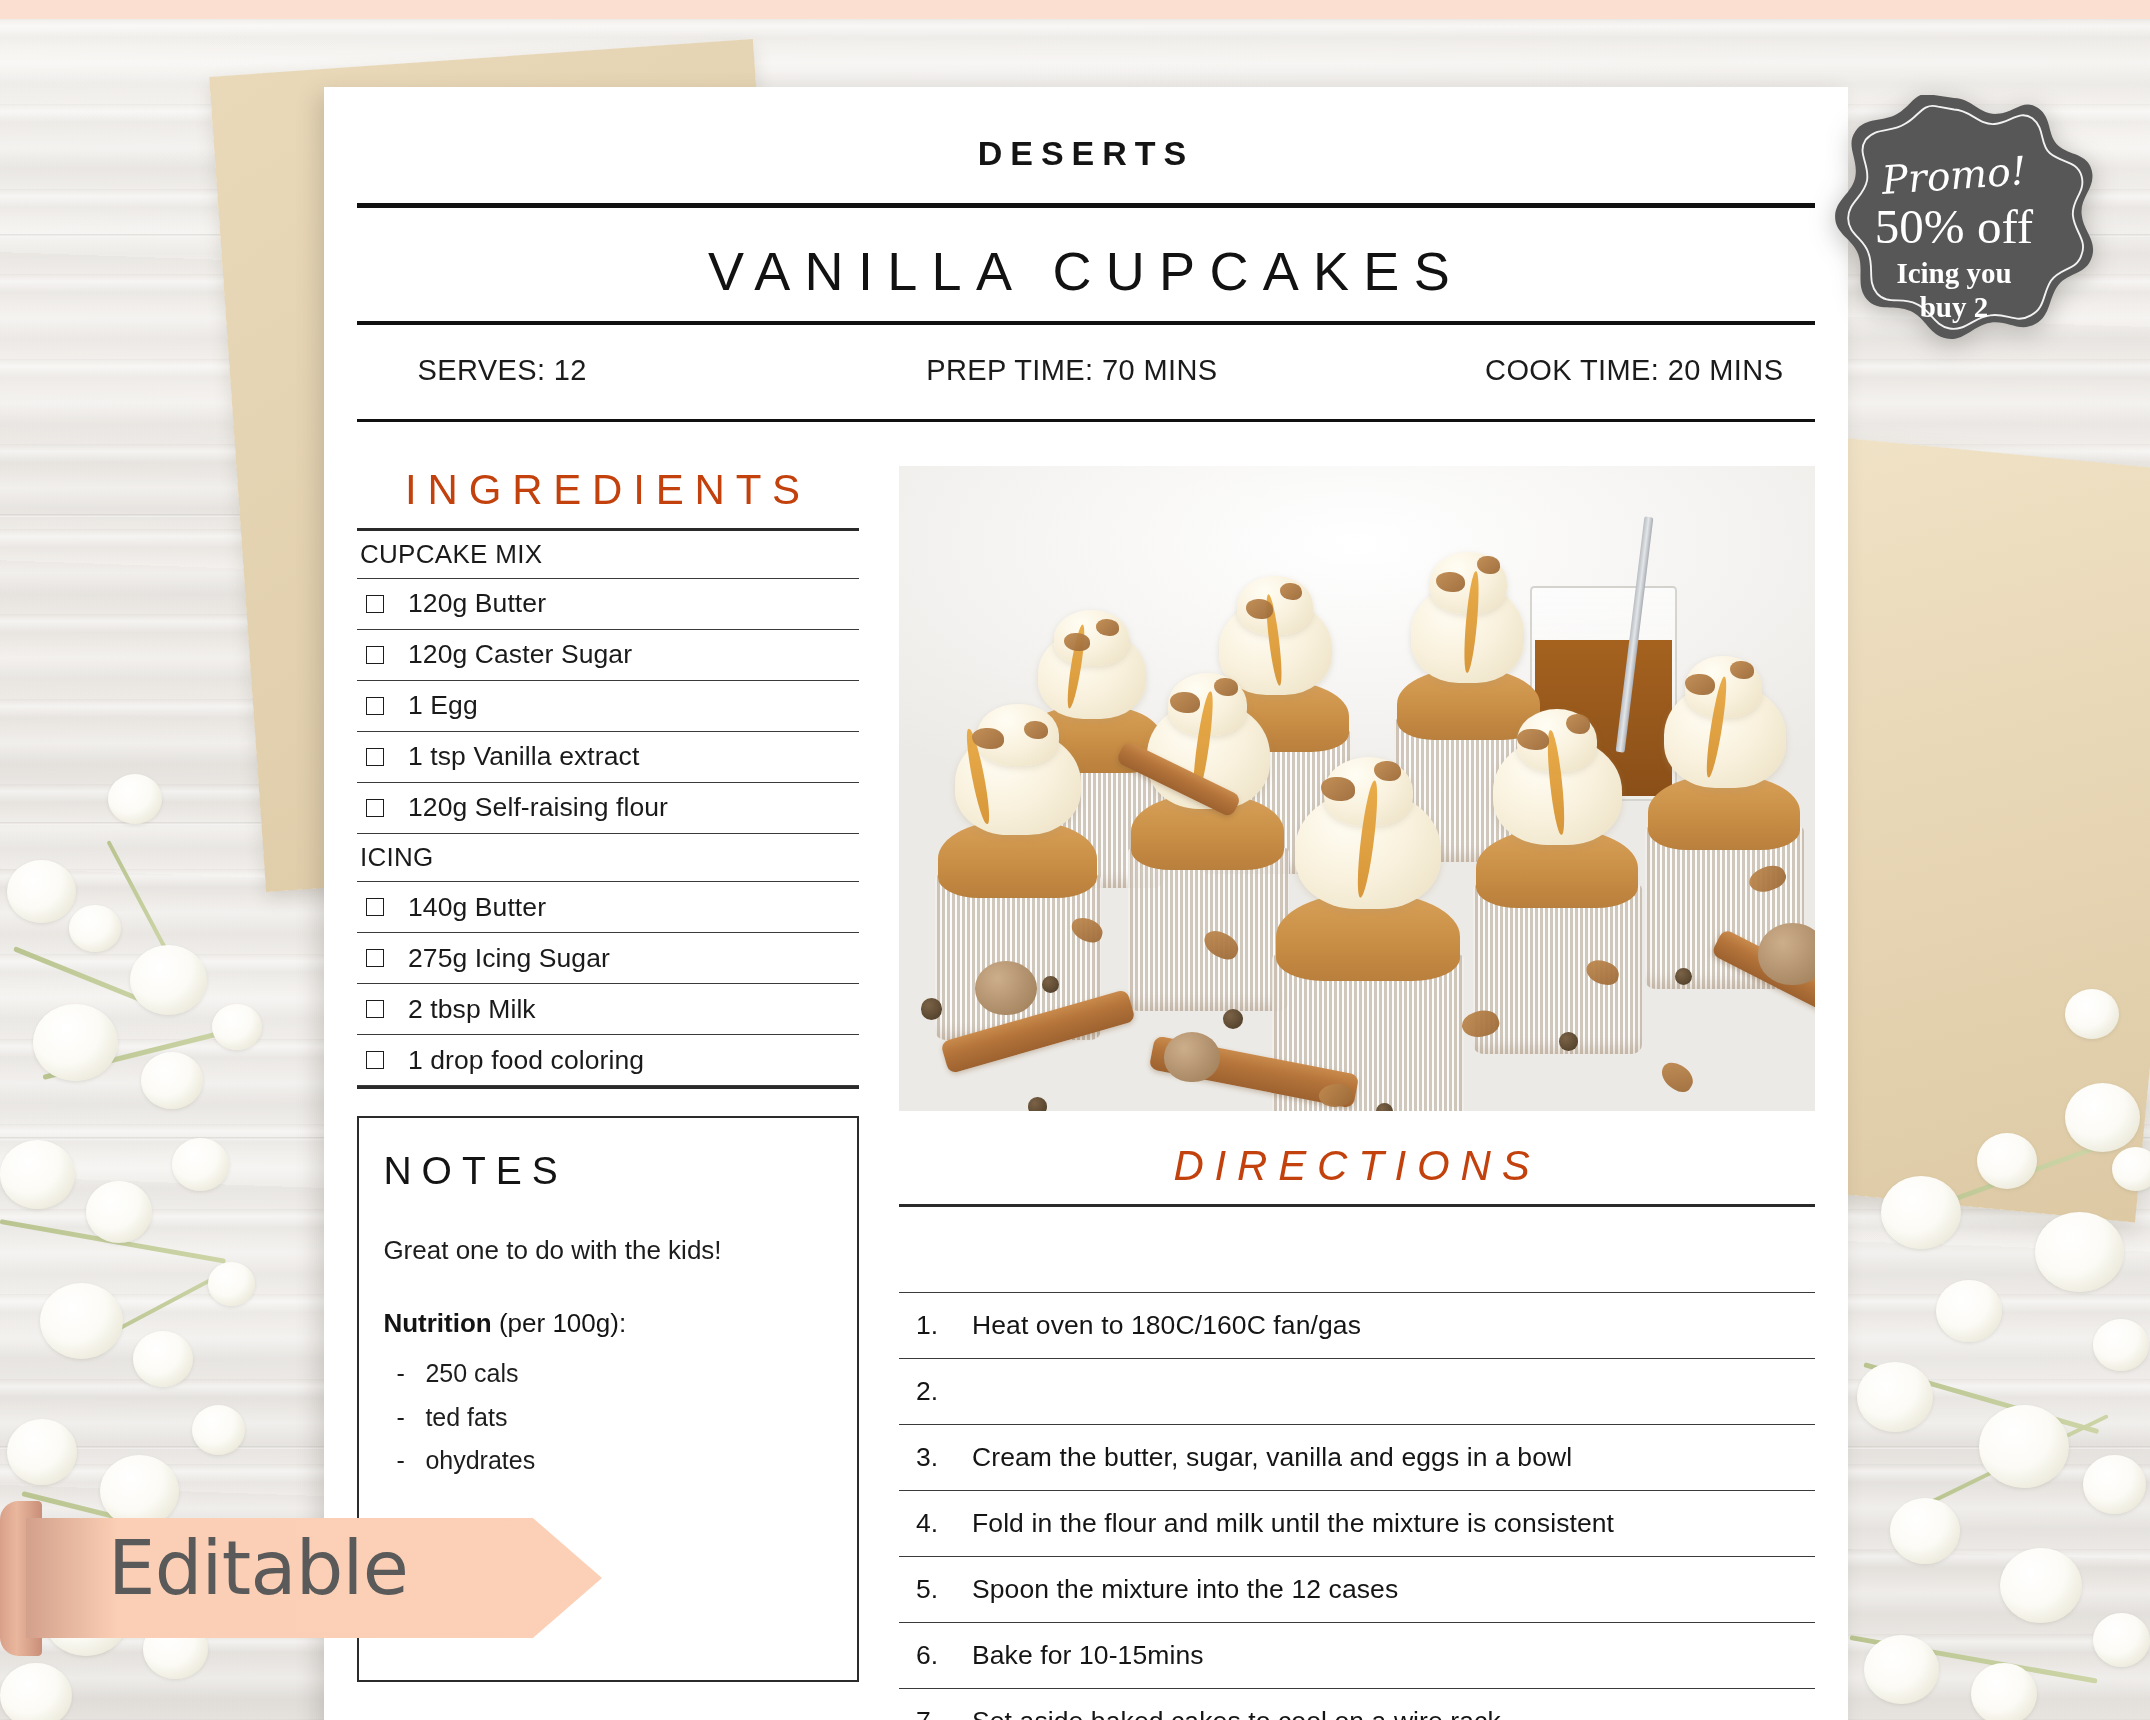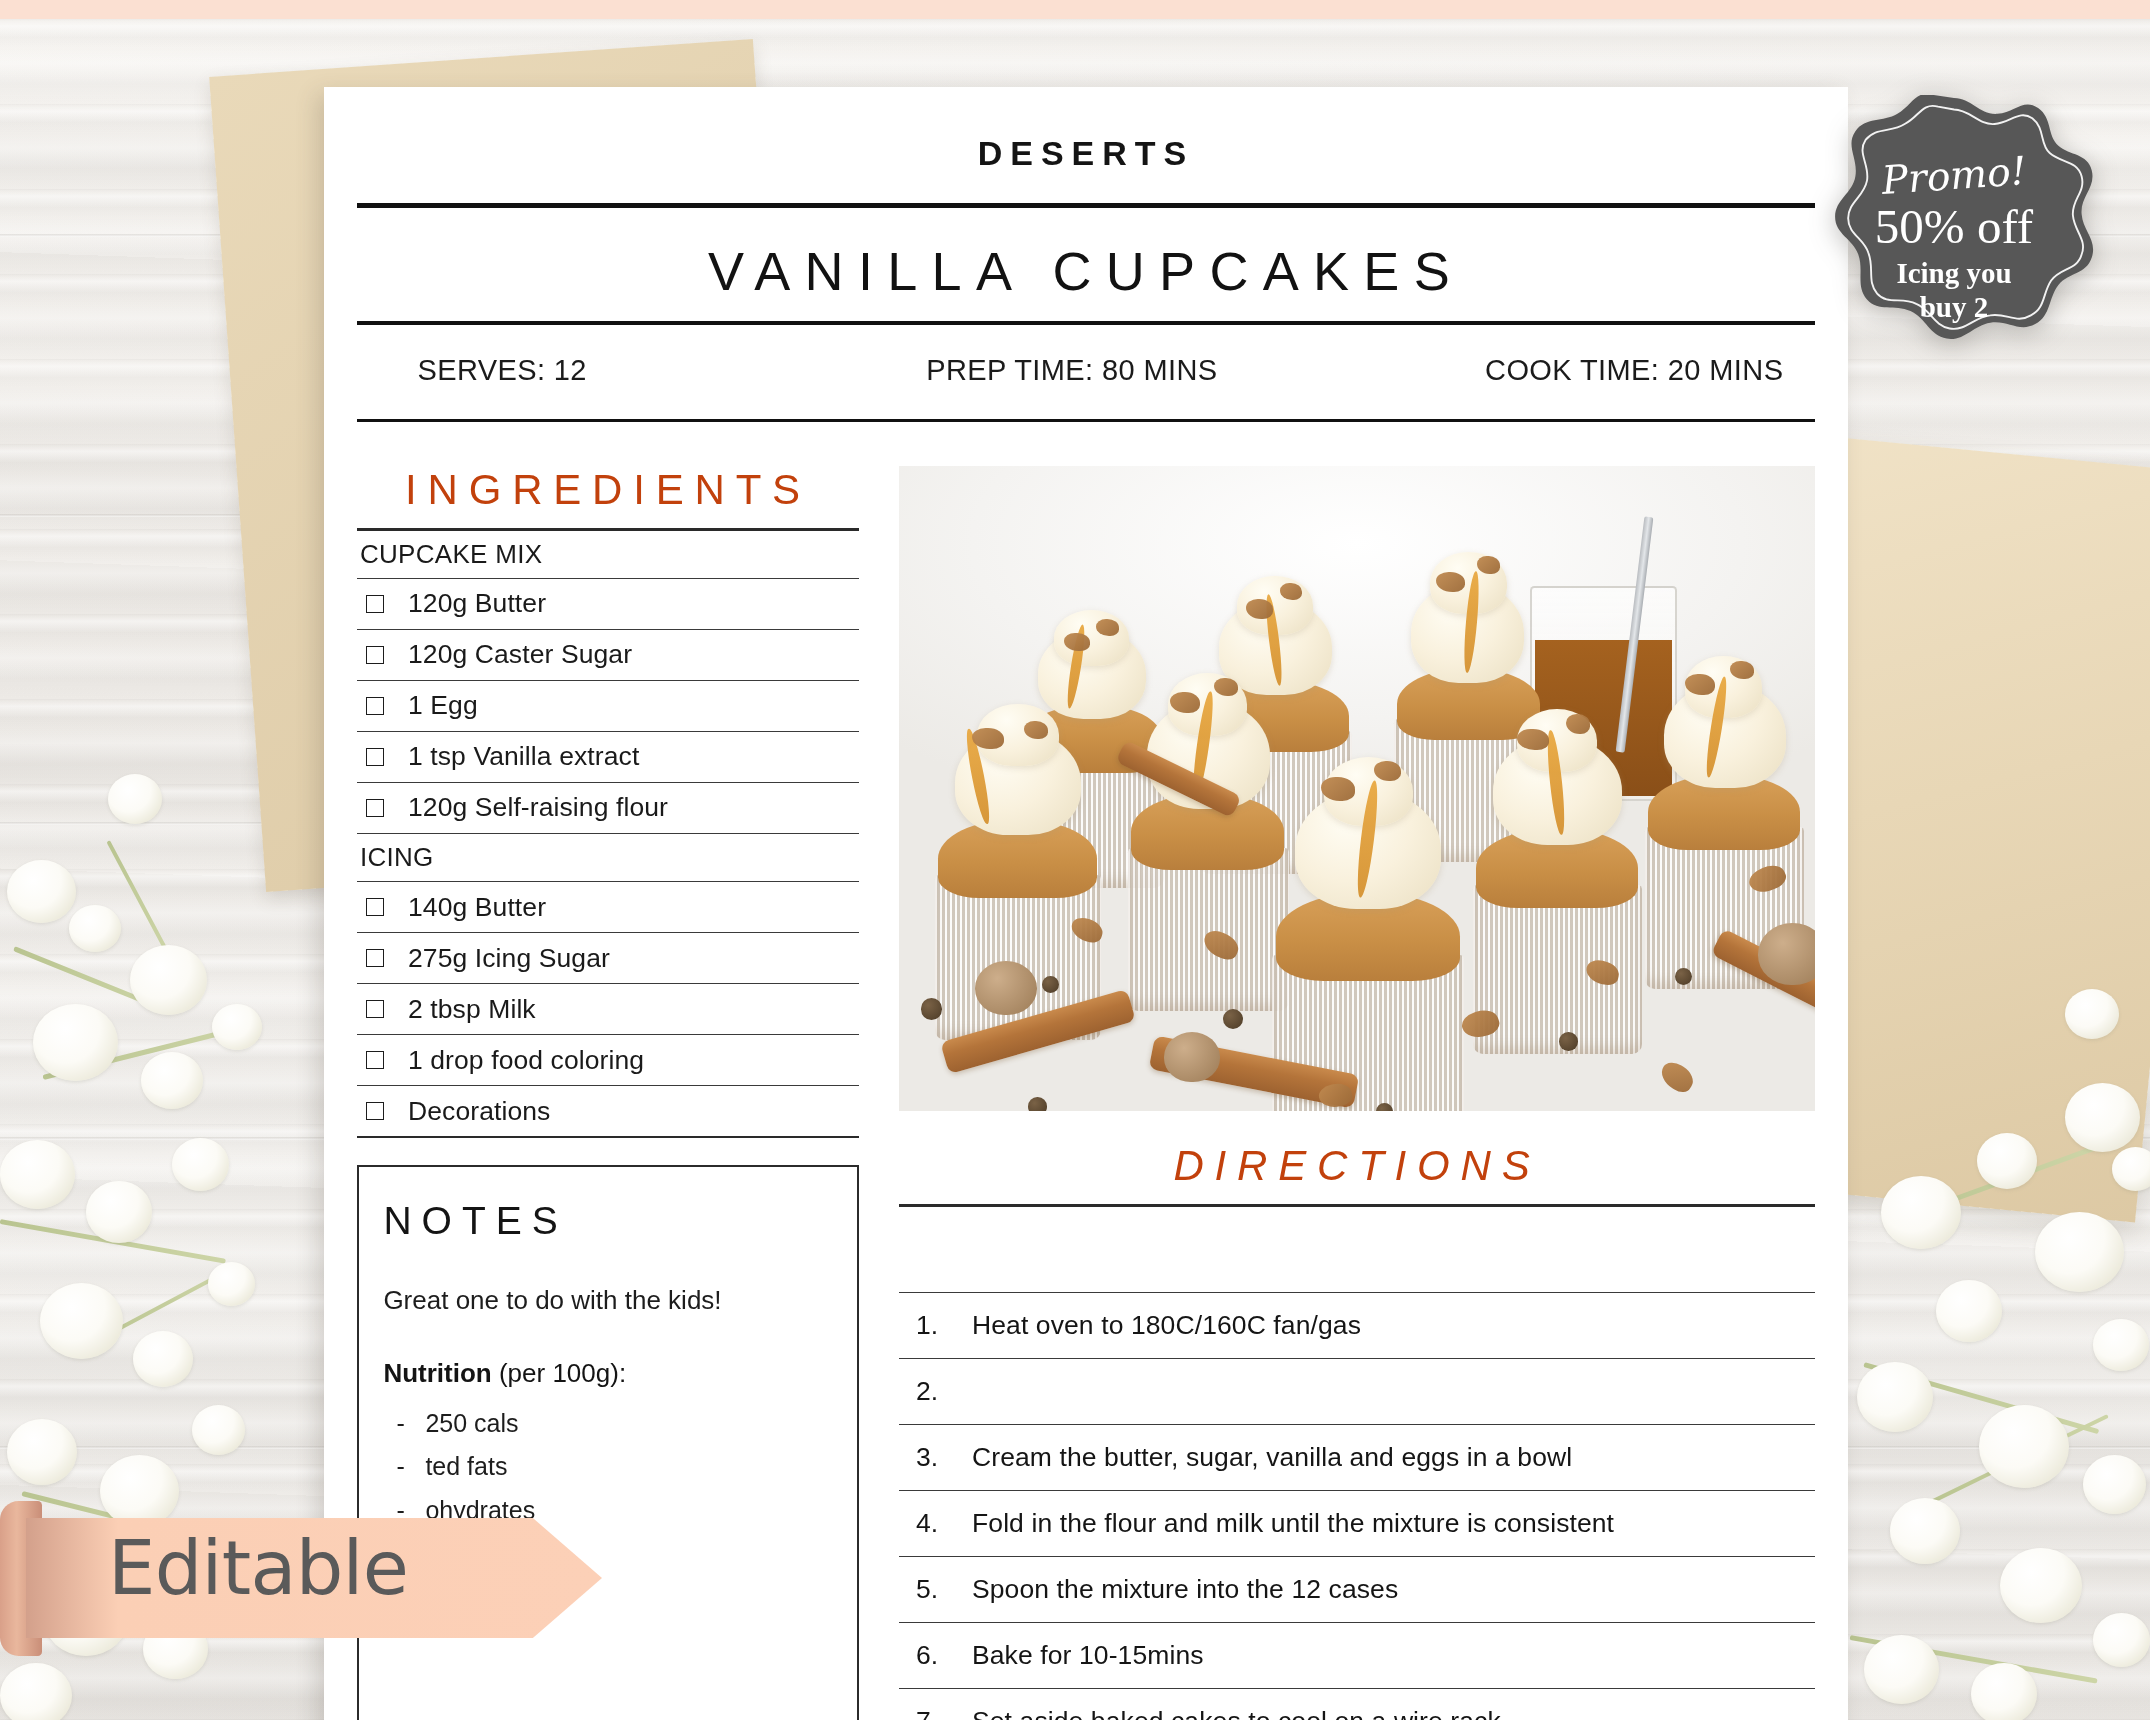--- a/index.html
+++ b/index.html
@@ -425,21 +425,21 @@
     <div class="cat-title">DESERTS</div>
 
     <div class="rule-thick"></div>
 
     <div class="recipe-title">VANILLA CUPCAKES</div>
 
     <div class="rule-med"></div>
 
     <div class="meta-row">
       <div class="meta-serves">SERVES: 12</div>
-      <div class="meta-prep">PREP TIME: 80 MINS</div>
+      <div class="meta-prep">PREP TIME: 70 MINS</div>
       <div class="meta-cook">COOK TIME: 20 MINS</div>
     </div>
 
     <div class="rule-med"></div>
 
     <div class="body-cols">
 
       <div class="col-left">
         <div class="sec-head">INGREDIENTS</div>
         <div class="rule-thin"></div>
@@ -489,24 +489,20 @@
         <div class="ing-row">
           <span class="checkbox"></span>
           <span>2 tbsp Milk</span>
         </div>
         <div class="rule-hair"></div>
         <div class="ing-row">
           <span class="checkbox"></span>
           <span>1 drop food coloring</span>
         </div>
         <div class="rule-hair"></div>
-        <div class="ing-row">
-          <span class="checkbox"></span>
-          <span>Decorations</span>
-        </div>
         <div class="rule-thin"></div>
 
         <div class="notes-box">
           <div class="notes-head">NOTES</div>
           <div class="notes-line">Great one to do with the kids!</div>
           <div class="nutri-head">
             <b>Nutrition</b><span> (per 100g):</span>
           </div>
           <div class="nutri-item">250 cals</div>
           <div class="nutri-item">ted fats</div>

